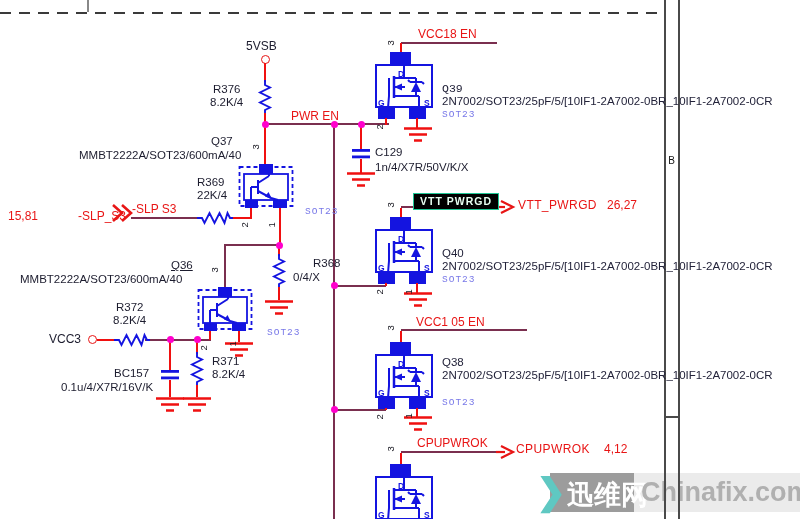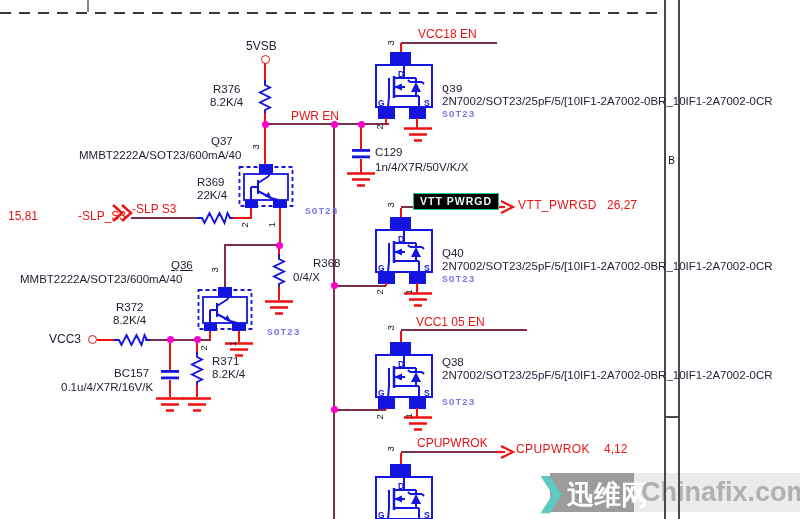--- a/index.html
+++ b/index.html
@@ -3,21 +3,21 @@
 <meta charset="utf-8">
 <style>
   html,body{margin:0;padding:0;}
   body{width:800px;height:519px;position:relative;overflow:hidden;background:#ffffff;
        font-family:"Liberation Sans",sans-serif;}
   .abs{position:absolute;}
   .lbl{position:absolute;font-size:11.5px;color:#1c1c2e;white-space:nowrap;line-height:1.1;}
   .lbl.big{font-size:12px;}
   .netlbl{position:absolute;font-size:12px;color:#e81515;white-space:nowrap;line-height:1.1;}
   .part{position:absolute;font-size:11.5px;color:#23233a;white-space:nowrap;z-index:6;}
-  .pkg{position:absolute;font-size:9.5px;font-family:"Liberation Mono",monospace;font-weight:bold;
+  .pkg{position:absolute;font-size:9.5px;font-family:"Liberation Mono",monospace;font-weight:normal;
        color:#7878e8;letter-spacing:1px;white-space:nowrap;}
   .pin{position:absolute;font-size:9.5px;color:#16161f;transform:rotate(-90deg);
        transform-origin:center;width:10px;text-align:center;line-height:1;}
   .wire-r{position:absolute;background:#f01010;}
   .wire-m{position:absolute;background:#7a2f4f;}
   .dot{position:absolute;width:7px;height:7px;border-radius:50%;background:#ff00cc;z-index:3;}
   .term{position:absolute;width:9px;height:9px;border:1.7px solid #e81515;border-radius:50%;
         background:#fff;box-sizing:border-box;}
   .sym{position:absolute;overflow:visible;}
   .dash-top{position:absolute;left:0;top:12px;width:664px;height:2px;

